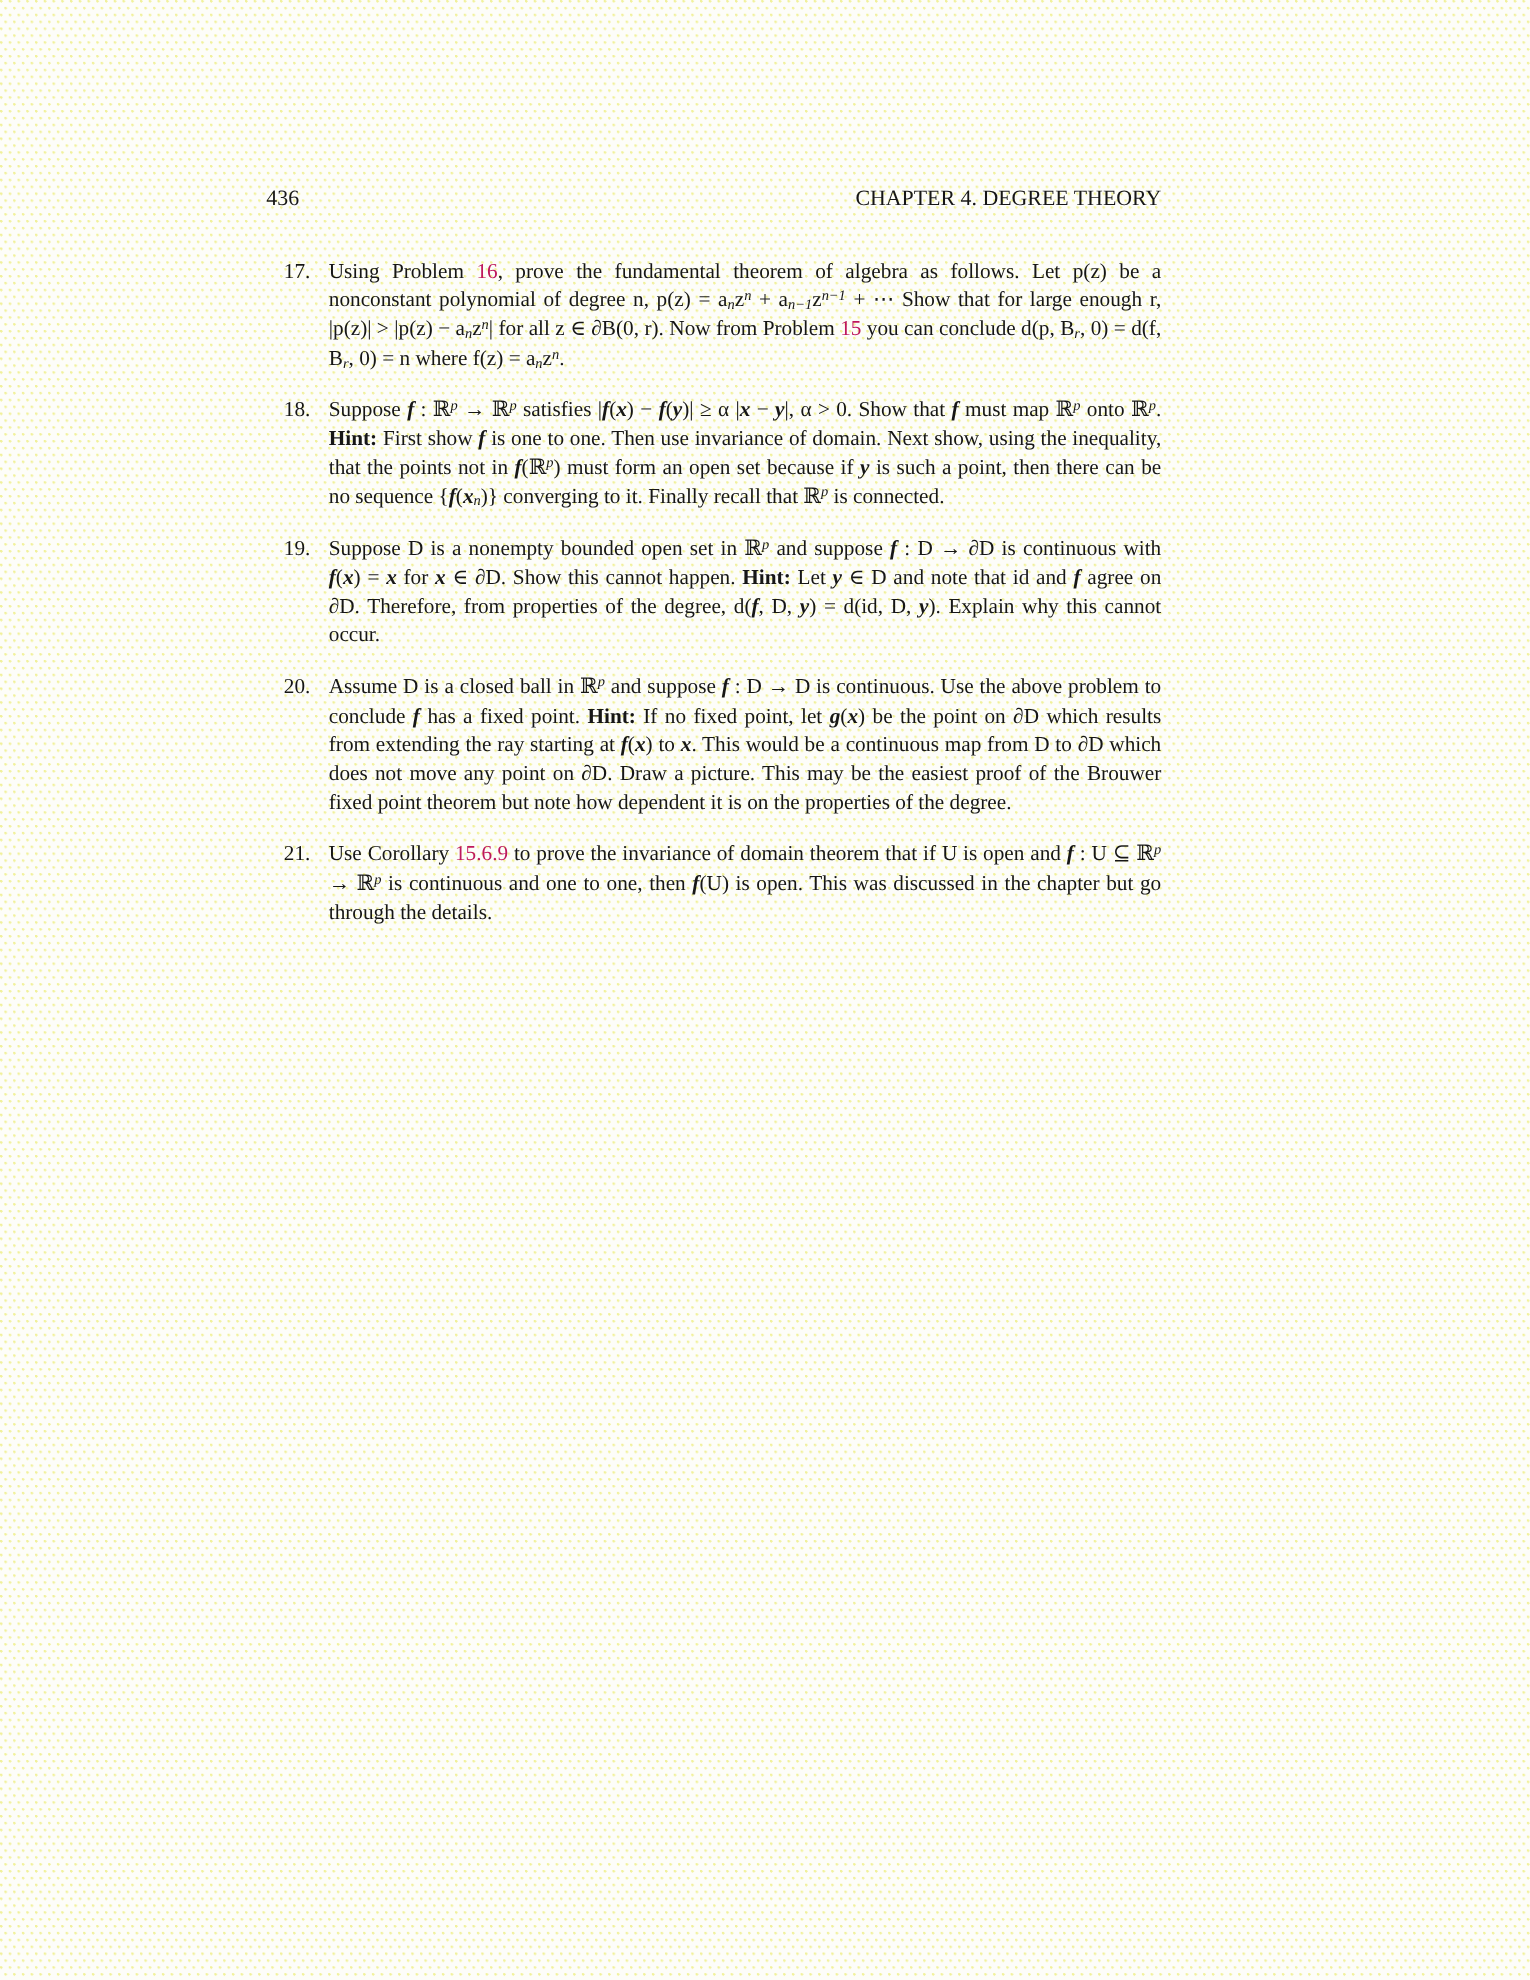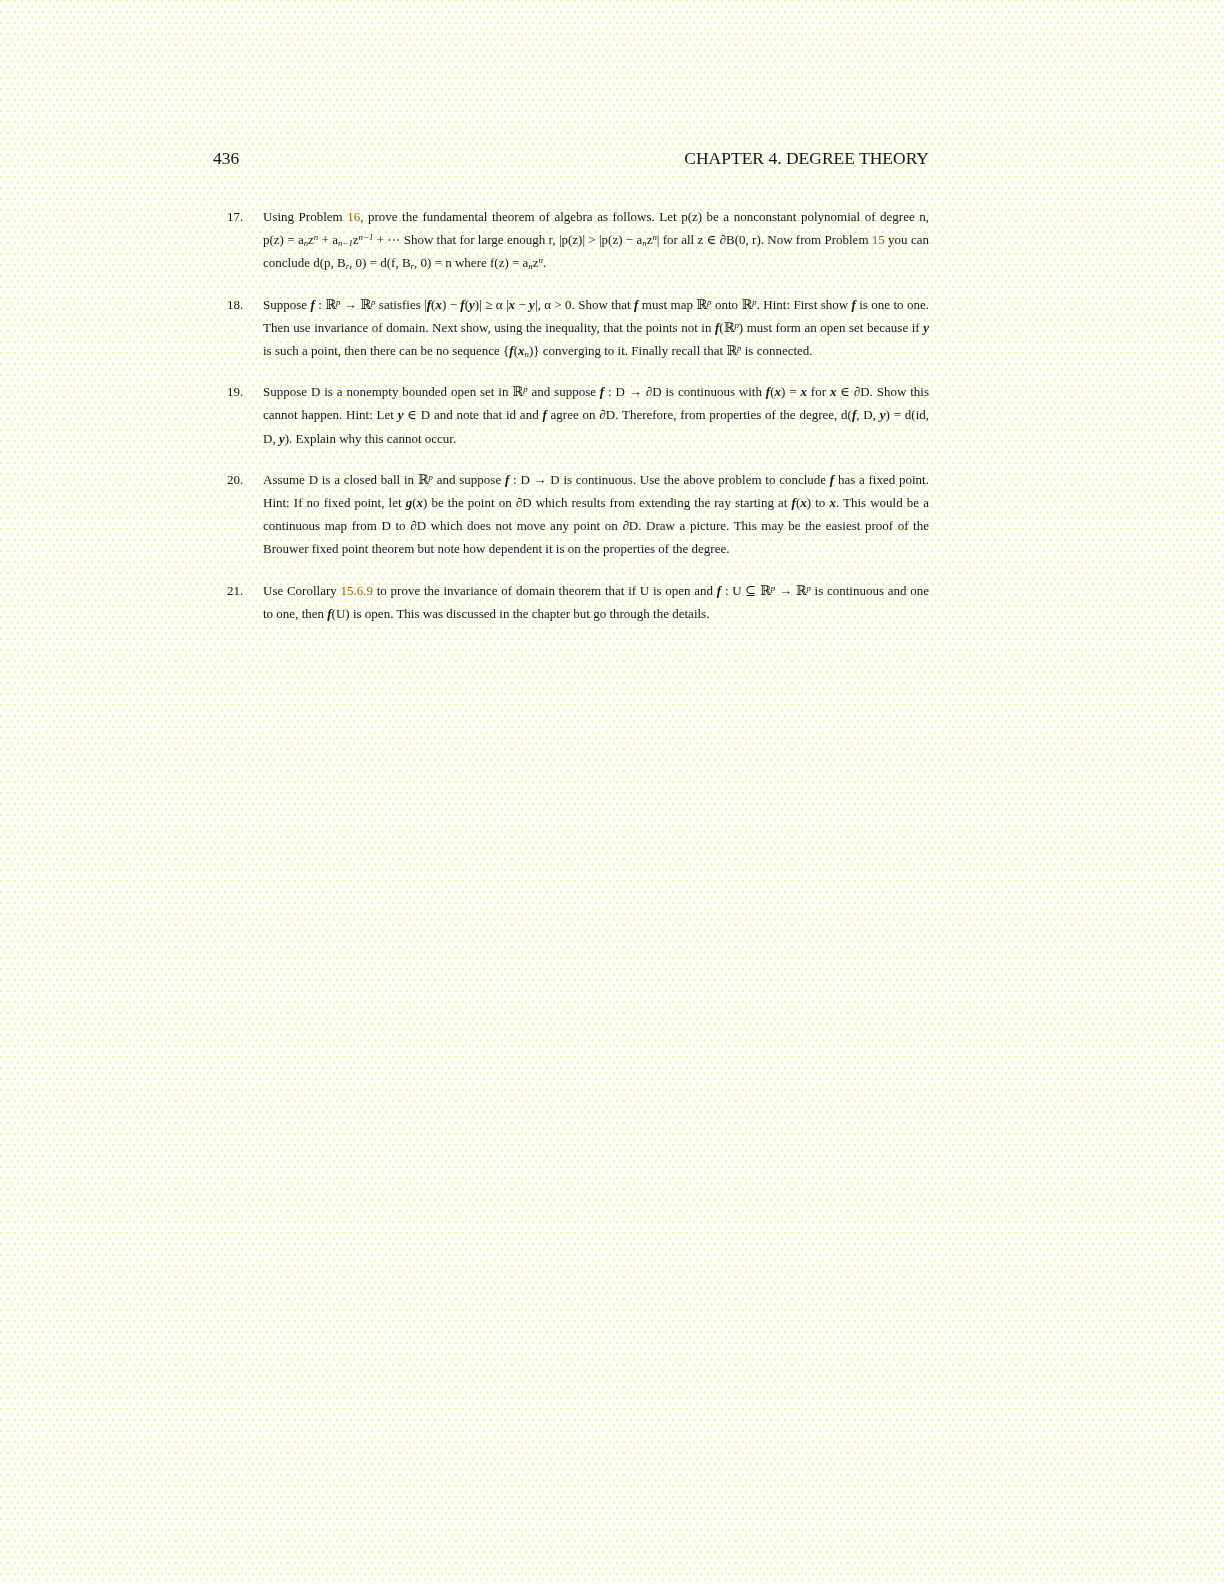--- a/index.html
+++ b/index.html
@@ -30,36 +30,36 @@
     display: flex;
     justify-content: space-between;
     align-items: flex-start;
     font-size: 17.5px;
     margin-bottom: 36px;
   }
   .problem {
     position: relative;
     padding-left: 50px;
     margin-bottom: 18px;
-    font-size: 13px;
+    font-size: 17px;
     line-height: 23.2px;
     text-align: justify;
   }
   .pnum {
     position: absolute;
     left: 14px;
     top: 0;
   }
   .s-n  { font-style: normal; }
   .s-m  { }
-  .s-b  { font-weight: 400; }
+  .s-b  { font-weight: 700; }
   .s-bm { font-weight: 700; font-style: italic; }
   .s-sup { font-style: italic; font-size: 68%; vertical-align: 0.45em; line-height: 0; }
   .s-sub { font-style: italic; font-size: 68%; vertical-align: -0.2em; line-height: 0; }
-  a.s-link { color: #a16207; text-decoration: none; font-style: normal; }
+  a.s-link { color: #be185d; text-decoration: none; font-style: normal; }
 </style>
 </head>
 <body>
 
 <div class="page">
   <div class="header">
     <span>436</span>
     <span>CHAPTER 4. DEGREE THEORY</span>
   </div>
   <div>

